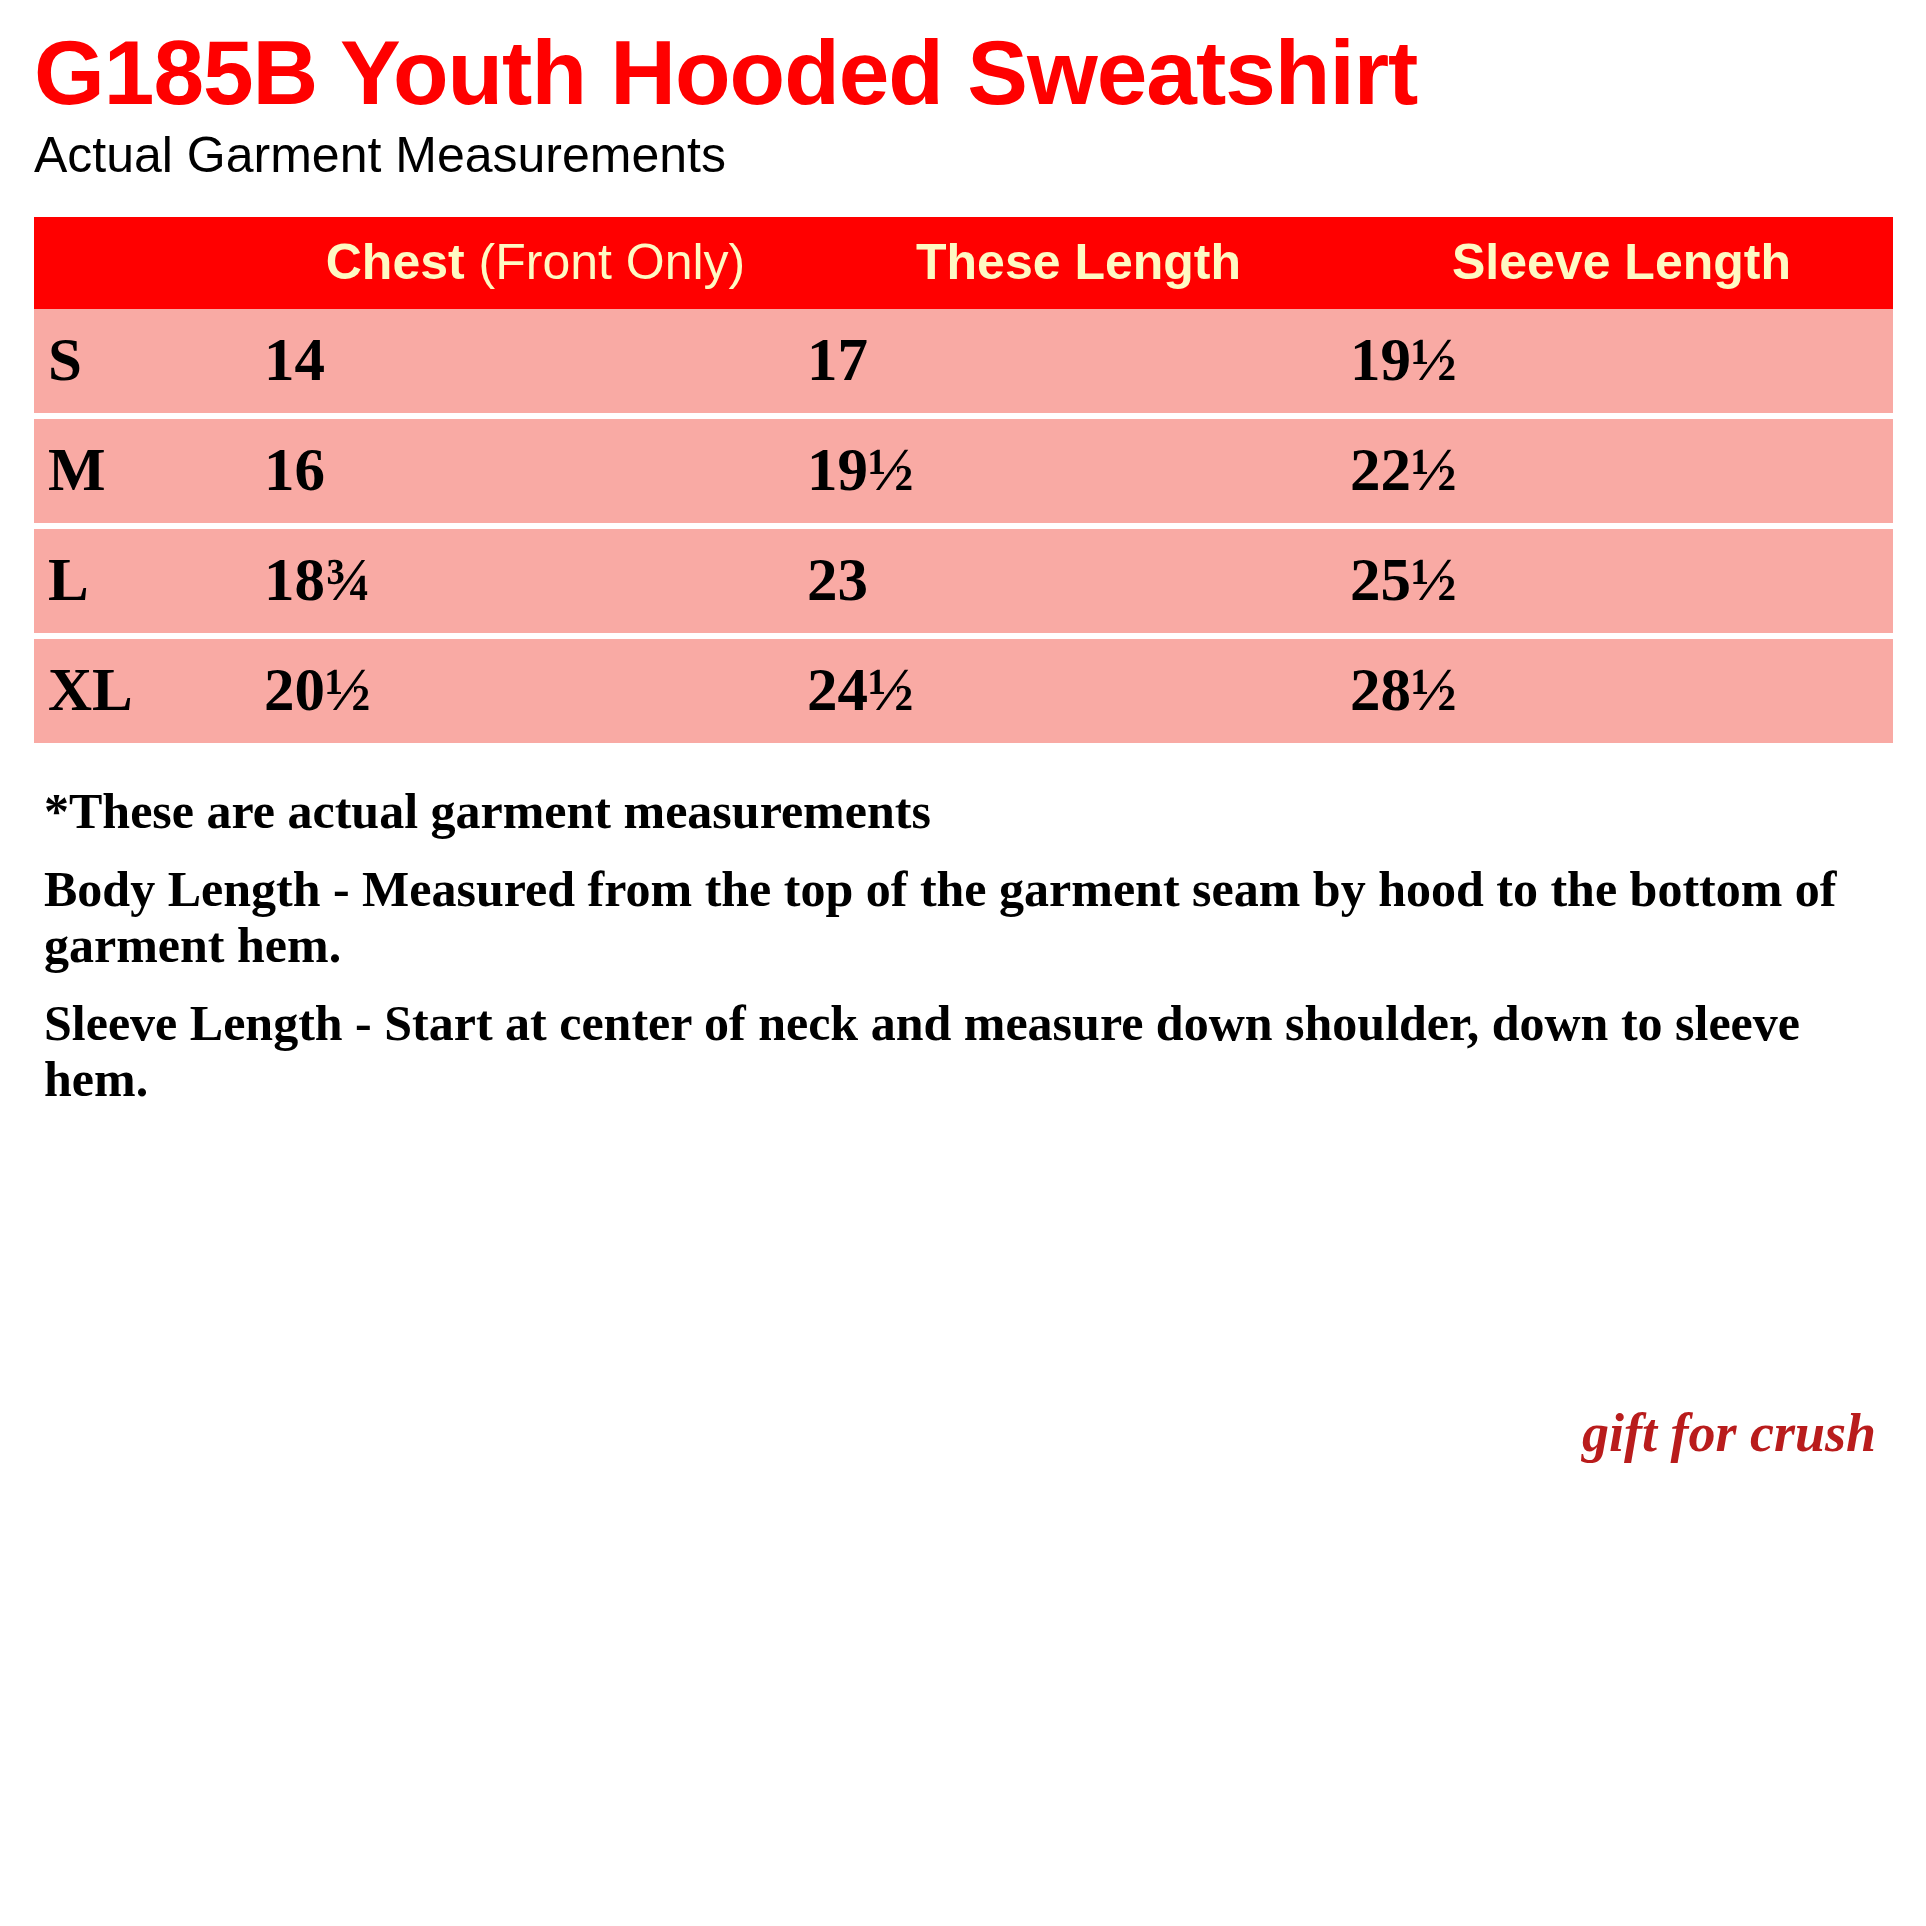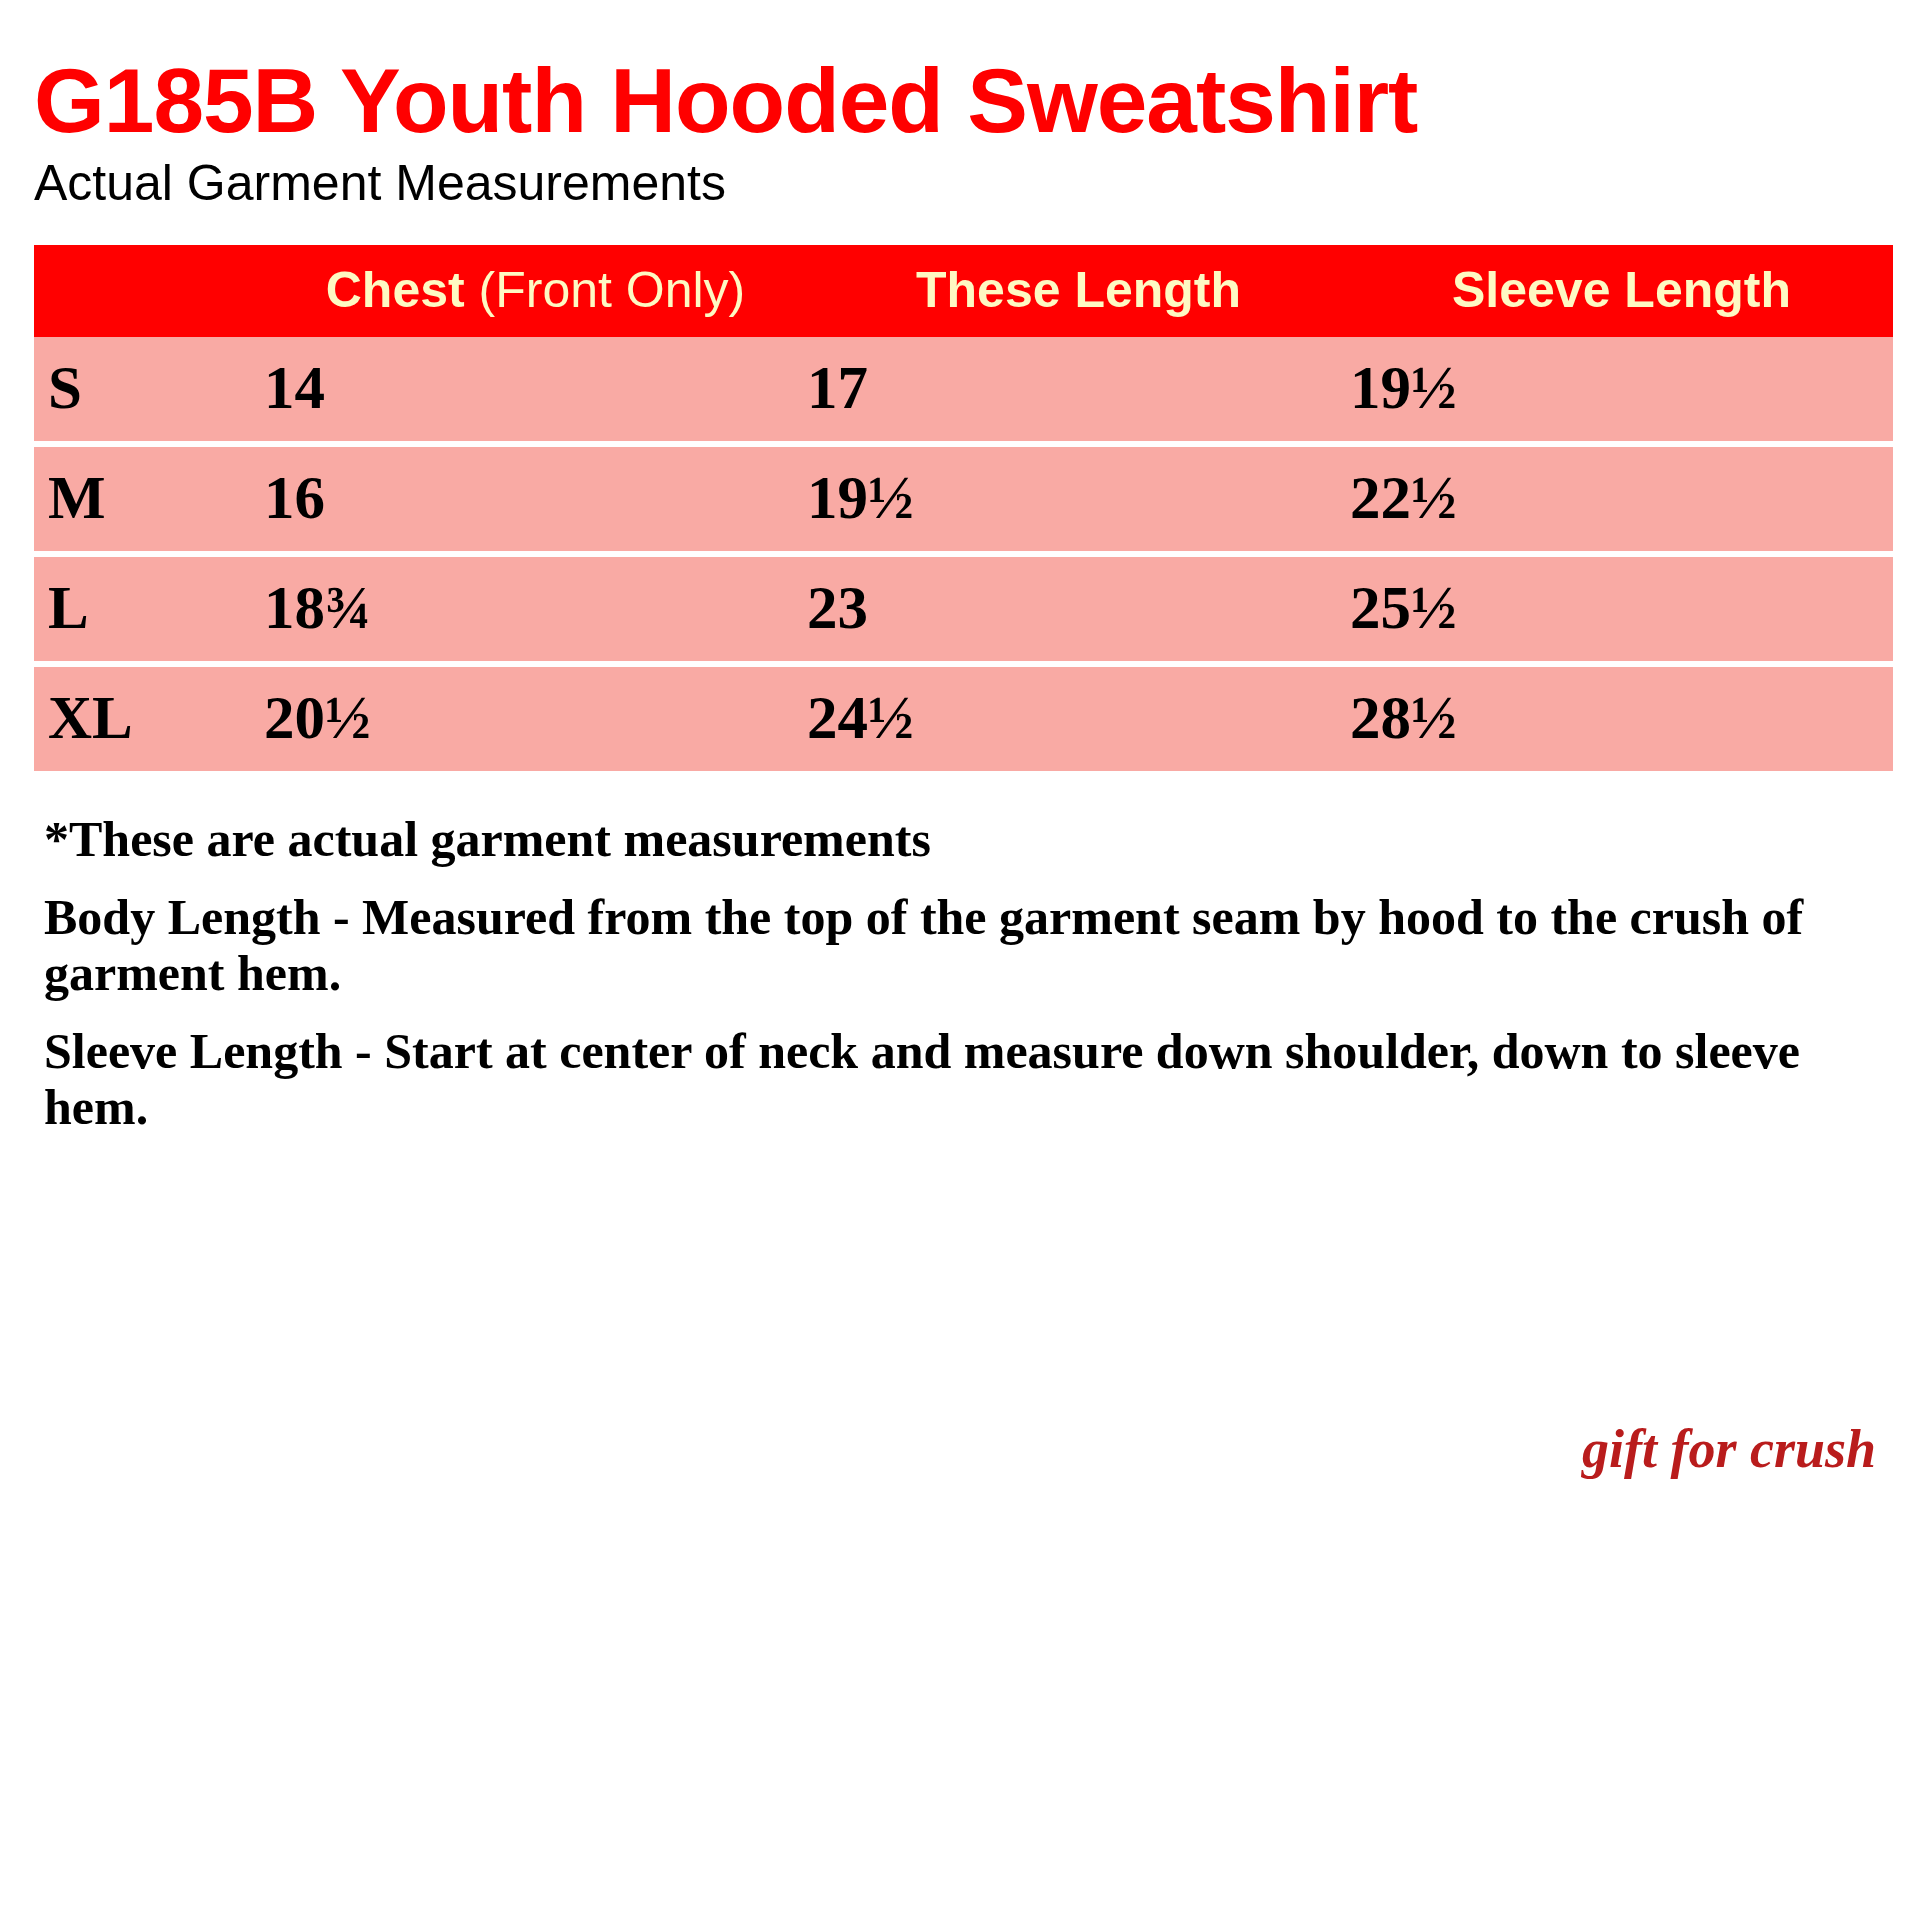--- a/index.html
+++ b/index.html
@@ -10,23 +10,22 @@
   body {
     width: 1927px;
     height: 1927px;
     font-family: "Liberation Sans", sans-serif;
     -webkit-font-smoothing: antialiased;
   }
   .page {
     width: 1927px;
     height: 1484px;
     box-sizing: border-box;
-    padding: 28px 34px 20px 34px;
+    padding: 16px 34px 20px 34px;
     position: relative;
-    margin-top: 16px;
   }
   .title {
     color: #ff0000;
     font-family: "Liberation Sans", sans-serif;
     font-weight: bold;
     font-size: 91px;
     line-height: 1.08;
     letter-spacing: -1px;
     margin: 8px 0 6px 0;
     white-space: nowrap;
@@ -144,20 +143,20 @@
         <td class="size-cell">XL</td>
         <td>20½</td>
         <td>24½</td>
         <td>28½</td>
       </tr>
     </tbody>
   </table>
 
   <div class="notes">
     <div class="note">*These are actual garment measurements</div>
-    <div class="note">Body Length - Measured from the top of the garment seam by hood to the crush of garment hem.</div>
+    <div class="note">Body Length - Measured from the top of the garment seam by hood to the bottom of garment hem.</div>
     <div class="note">Sleeve Length - Start at center of neck and measure down shoulder, down to sleeve hem.</div>
   </div>
 
   <div class="brand">gift for crush</div>
 
 </div>
 
 
 </body></html>

